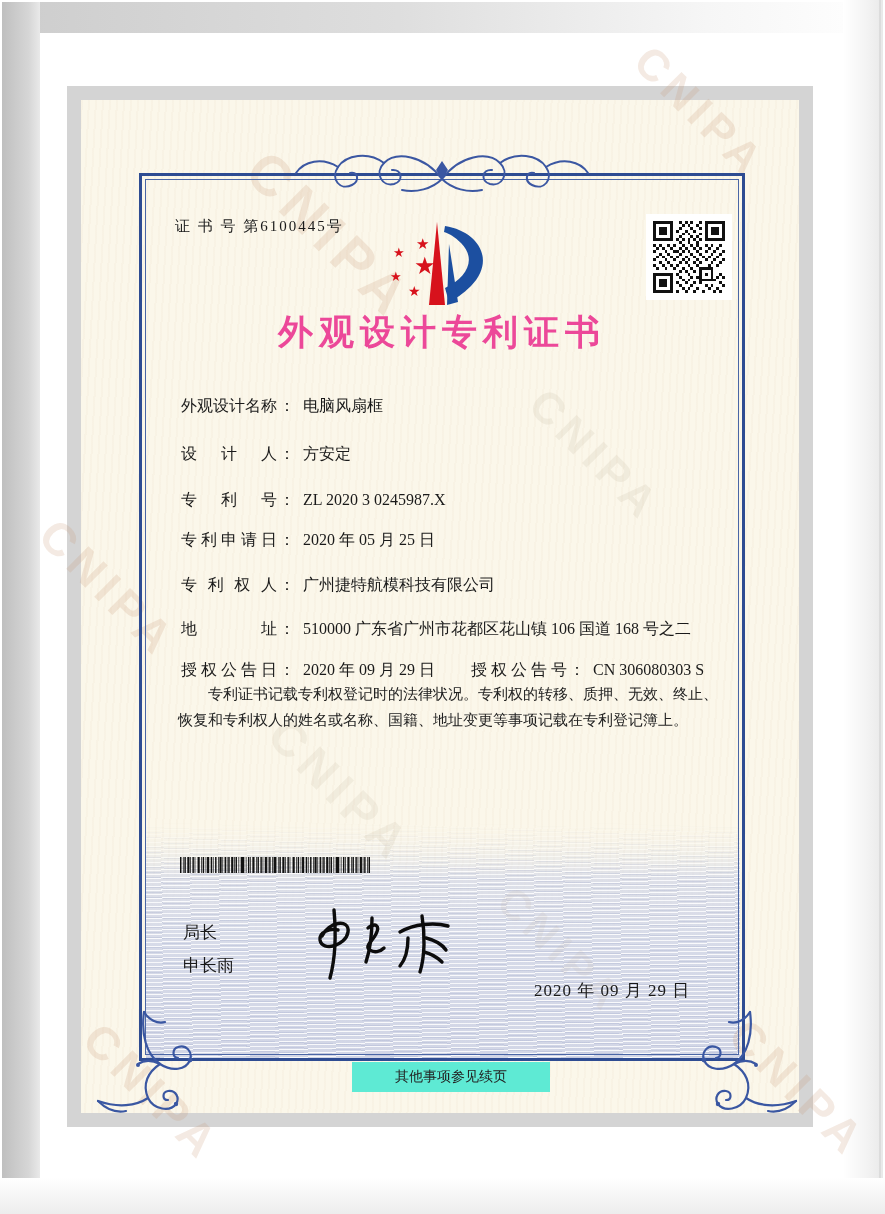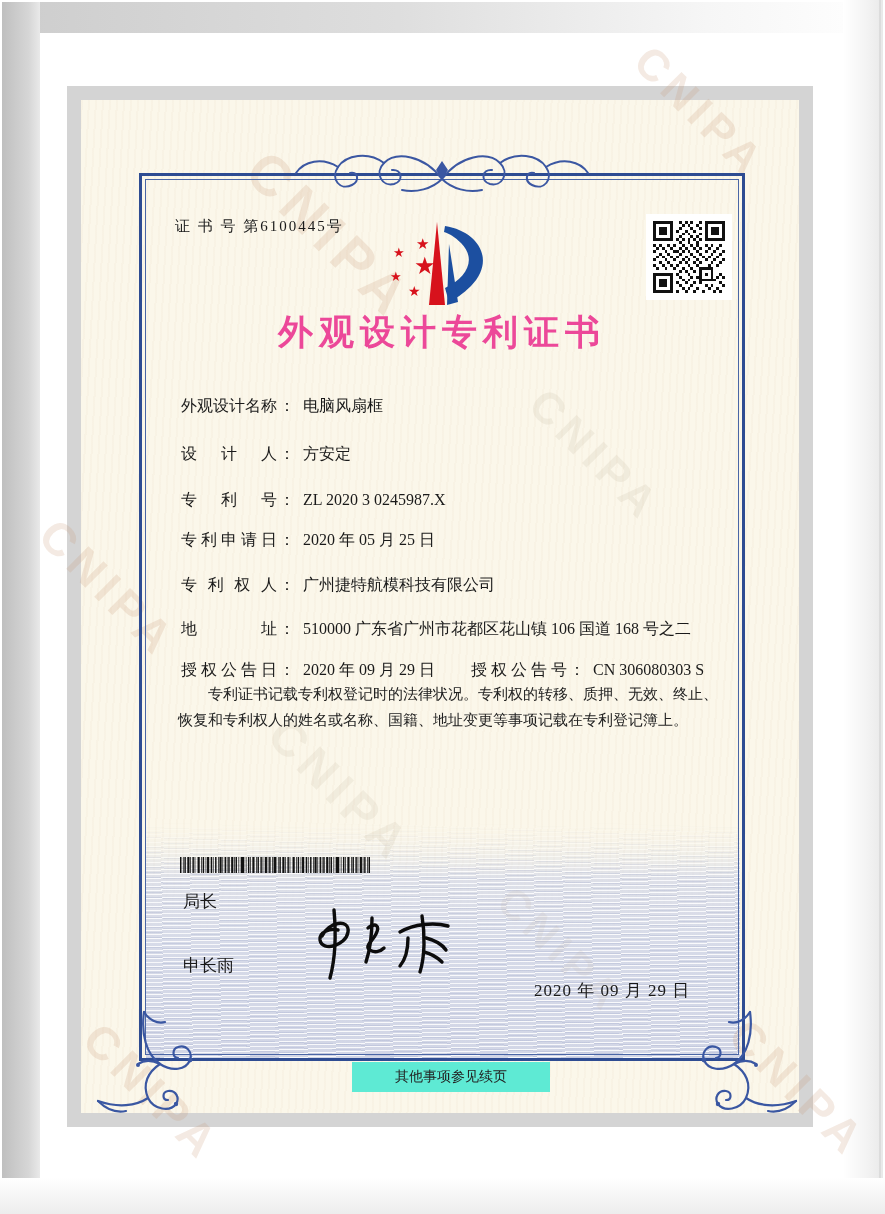--- a/index.html
+++ b/index.html
@@ -58,21 +58,21 @@
   .title{position:absolute;left:139px;top:309px;width:606px;text-align:center;
       font-size:35px;font-weight:600;letter-spacing:6px;color:#ec4899;}
   .frow{position:absolute;left:181px;width:560px;font-size:16px;white-space:nowrap;}
   .flabel{display:inline-block;width:96px;text-align:justify;text-align-last:justify;vertical-align:top;}
   .fcolon{display:inline-block;margin:0 8px 0 2px;}
   .r0{top:396px}.r1{top:444px}.r2{top:490px}.r3{top:530px}.r4{top:575px}.r5{top:619px}.r6{top:660px}
   .grant-no-group{position:absolute;left:258px;top:0;white-space:nowrap;margin-left:32px;}
   .paras{position:absolute;left:178px;top:681px;width:546px;font-size:15px;line-height:26px;color:#222;}
   .paras p{margin:0;text-indent:2em;}
   .barcode{position:absolute;left:180px;top:857px;width:190px;height:16px;}
-  .signer-title{position:absolute;left:183px;top:890px;font-size:17px;
+  .signer-title{position:absolute;left:183px;top:921px;font-size:17px;
       font-family:"Liberation Sans","DejaVu Sans",sans-serif;}
   .signer-name{position:absolute;left:183px;top:954px;font-size:17px;
       font-family:"Liberation Sans","DejaVu Sans",sans-serif;}
   .signature{position:absolute;left:292px;top:898px;width:168px;height:86px;}
   .issue-date{position:absolute;left:534px;top:979px;font-size:17px;letter-spacing:1px;}
   .page-info{position:absolute;left:139px;top:1028px;width:606px;text-align:center;
       font-size:13px;letter-spacing:2px;}
   .note-patch{position:absolute;left:352px;top:1062px;width:198px;height:30px;background:#5eead4;
       text-align:center;line-height:30px;font-size:14px;color:#222;z-index:7;}
 </style>

